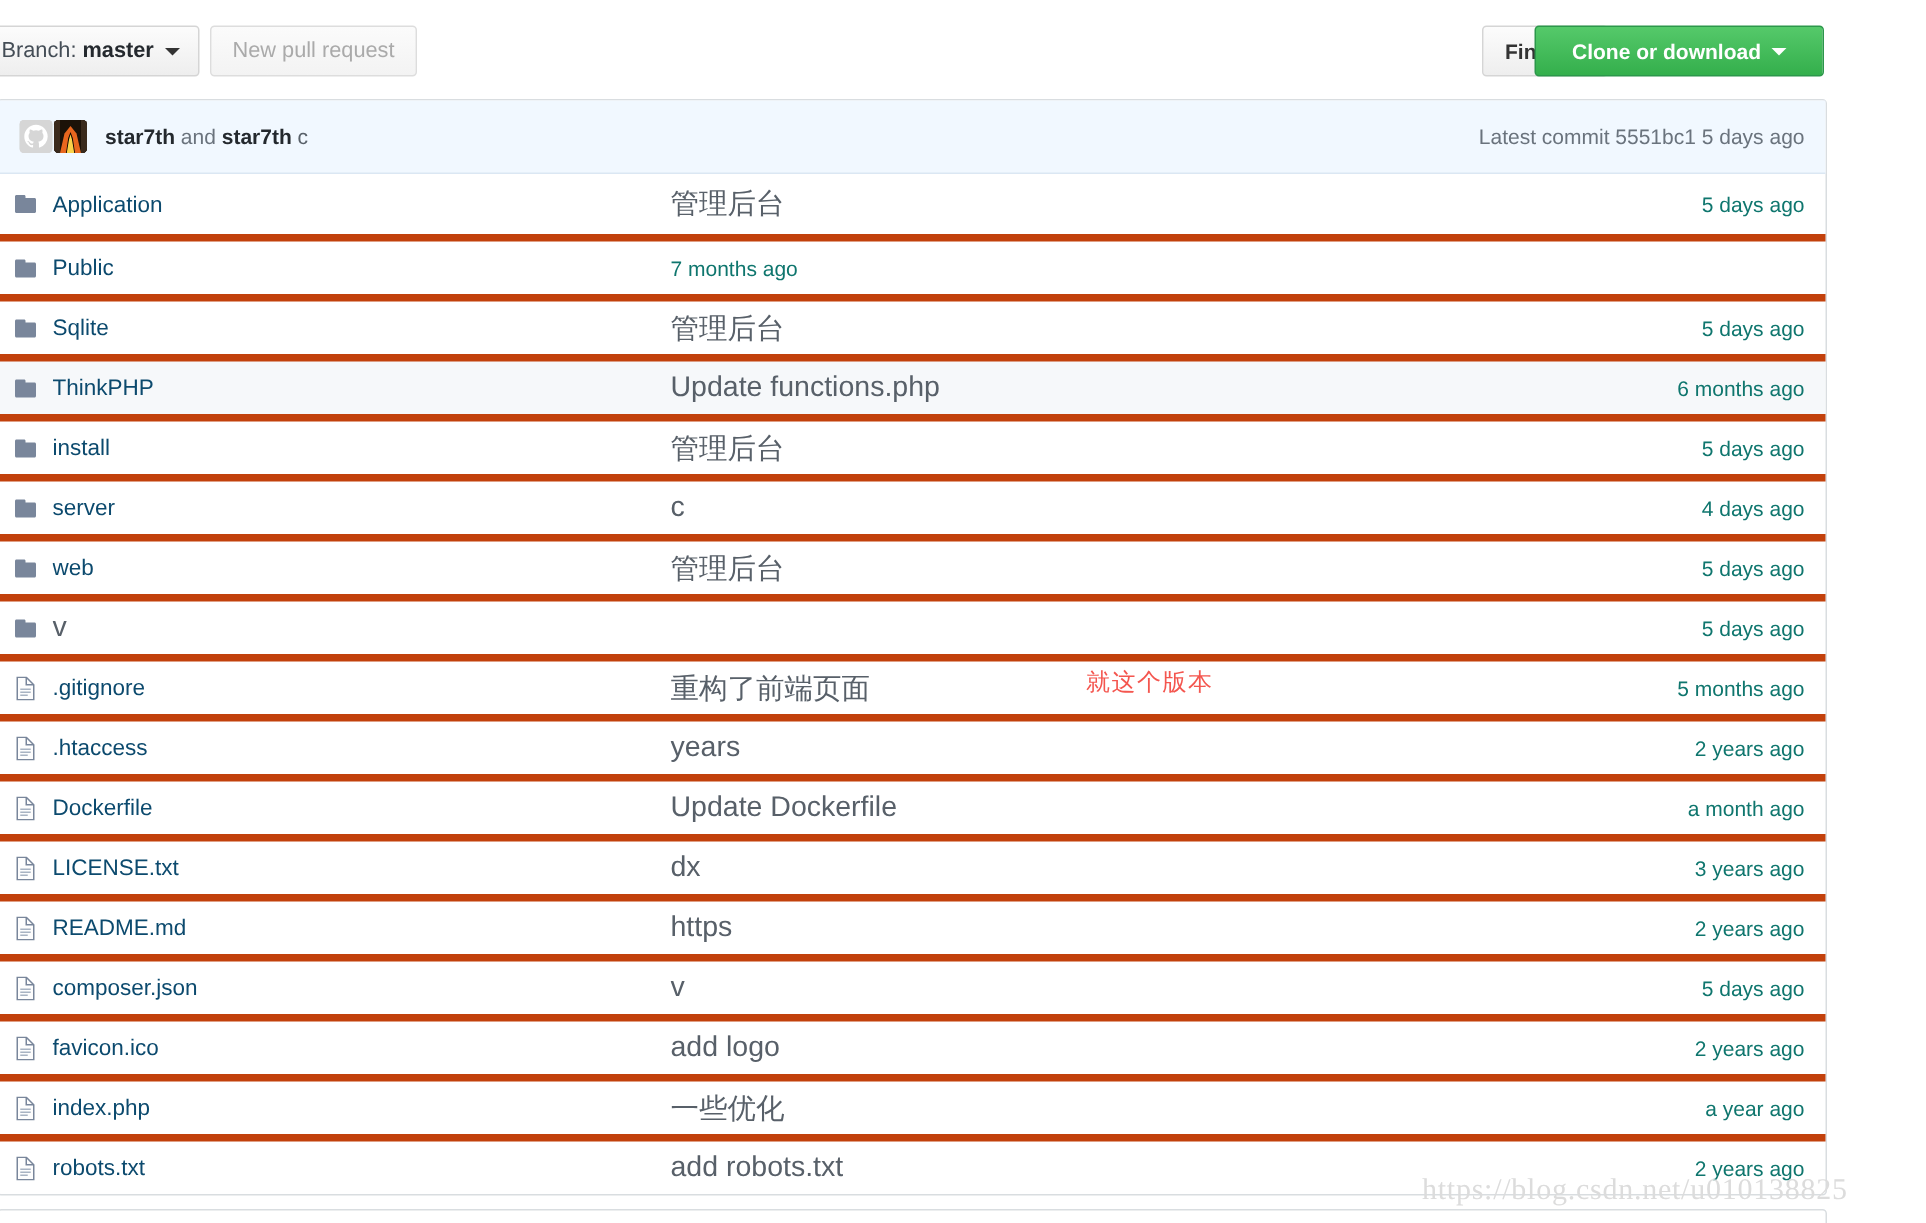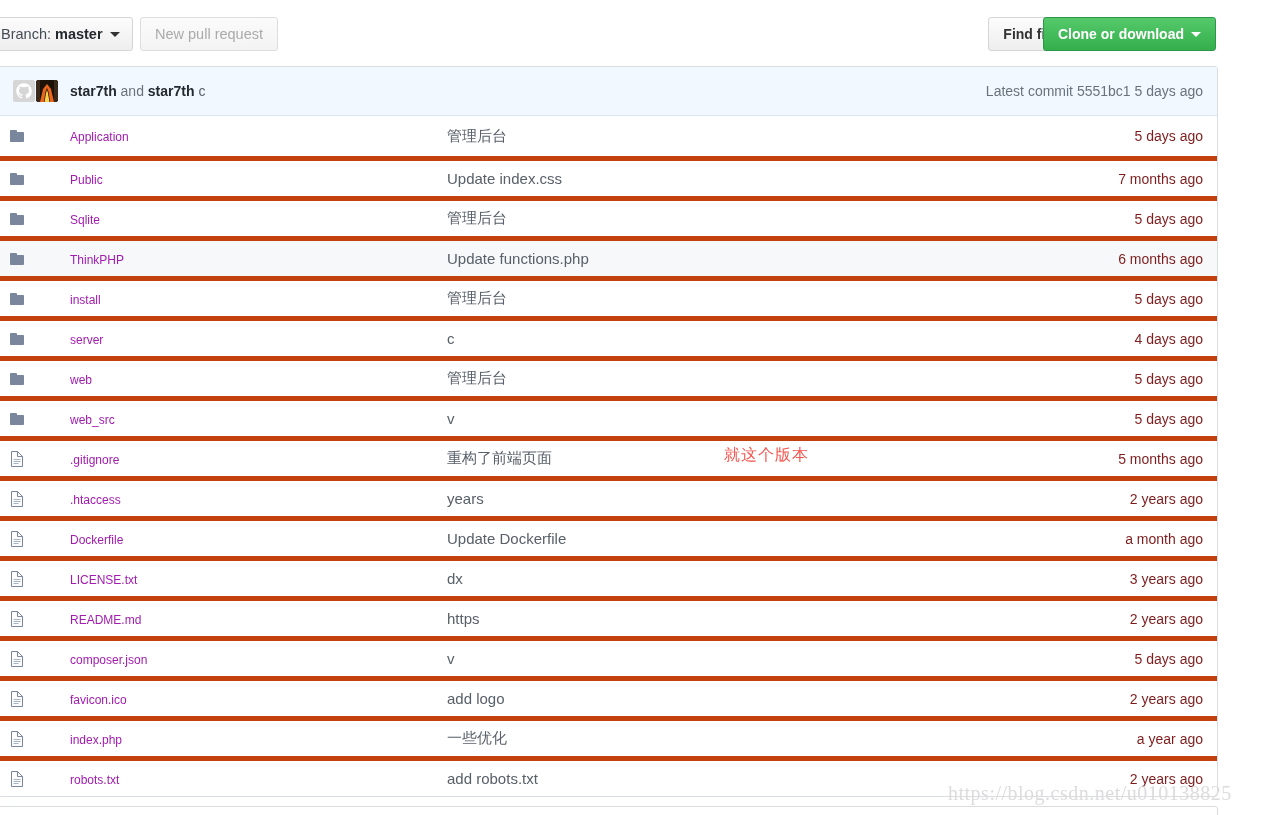--- a/index.html
+++ b/index.html
@@ -74,21 +74,21 @@
     right: 212px;
     top: 17px;
     padding: 0 14px;
     font-size: 14px;
   }
 
   .clone-btn {
     position: absolute;
     right: 68px;
     top: 17px;
-    padding: 0 14px;
+    padding: 0 24px;
     color: #ffffff;
     border-color: #2c974b;
     background: linear-gradient(#55c96a, #34af4c);
     font-size: 14px;
   }
 
   
   .repo-table {
     position: absolute;
     left: -2px;
@@ -153,37 +153,36 @@
     display: flex;
     align-items: center;
   }
   .cell-name {
     flex: 0 0 412px;
     overflow: hidden;
     white-space: nowrap;
     text-overflow: ellipsis;
   }
   .cell-name a {
-    color: #a21caf;
+    color: #0c4a6e;
     text-decoration: none;
-    font-size: 12px;
-    margin-left: 35px;
+    font-size: 15px;
   }
   .cell-msg {
     flex: 1 1 auto;
     color: #586069;
-    font-size: 15px;
+    font-size: 19px;
     overflow: hidden;
     white-space: nowrap;
     text-overflow: ellipsis;
     padding-right: 10px;
   }
   .cell-age {
     flex: 0 0 auto;
-    color: #7f1d1d;
+    color: #0f766e;
     font-size: 14px;
     text-align: right;
     white-space: nowrap;
   }
 
   .icon-folder { display: block; }
   .icon-file { display: block; }
 
   
   .annotation {
@@ -288,21 +287,20 @@
         <div class="cell-msg">管理后台</div>
         <div class="cell-age">5 days ago</div>
       </div>
       <div class="file-row">
         <div class="cell-icon">
           <svg class="icon-folder" width="16" height="16" viewBox="0 0 14 16" aria-hidden="true">
             <path fill="#79869b" d="M13 4H7V3c0-.66-.31-1-1-1H1c-.55 0-1 .45-1 1v10c0 .55.45 1 1 1h12c.55 0 1-.45 1-1V5c0-.55-.45-1-1-1z"></path>
           </svg>
         </div>
         <div class="cell-name"><a>Public</a></div>
-        <div class="cell-msg">Update index.css</div>
         <div class="cell-age">7 months ago</div>
       </div>
       <div class="file-row">
         <div class="cell-icon">
           <svg class="icon-folder" width="16" height="16" viewBox="0 0 14 16" aria-hidden="true">
             <path fill="#79869b" d="M13 4H7V3c0-.66-.31-1-1-1H1c-.55 0-1 .45-1 1v10c0 .55.45 1 1 1h12c.55 0 1-.45 1-1V5c0-.55-.45-1-1-1z"></path>
           </svg>
         </div>
         <div class="cell-name"><a>Sqlite</a></div>
         <div class="cell-msg">管理后台</div>
@@ -347,21 +345,20 @@
         <div class="cell-name"><a>web</a></div>
         <div class="cell-msg">管理后台</div>
         <div class="cell-age">5 days ago</div>
       </div>
       <div class="file-row">
         <div class="cell-icon">
           <svg class="icon-folder" width="16" height="16" viewBox="0 0 14 16" aria-hidden="true">
             <path fill="#79869b" d="M13 4H7V3c0-.66-.31-1-1-1H1c-.55 0-1 .45-1 1v10c0 .55.45 1 1 1h12c.55 0 1-.45 1-1V5c0-.55-.45-1-1-1z"></path>
           </svg>
         </div>
-        <div class="cell-name"><a>web_src</a></div>
         <div class="cell-msg">v</div>
         <div class="cell-age">5 days ago</div>
       </div>
       <div class="file-row">
         <div class="cell-icon">
           <svg class="icon-file" width="16" height="16" viewBox="0 0 12 16" aria-hidden="true">
             <path fill="#fdfdfd" stroke="#79869b" stroke-width="1" d="M6.5.5H.5v15h11V5.5z"></path>
             <path fill="none" stroke="#79869b" stroke-width="1" d="M6.5.5v5h5"></path>
             <path fill="none" stroke="#a8b3c2" stroke-width="1" d="M2.5 8.5h7M2.5 10.5h7M2.5 12.5h5"></path>
           </svg>

